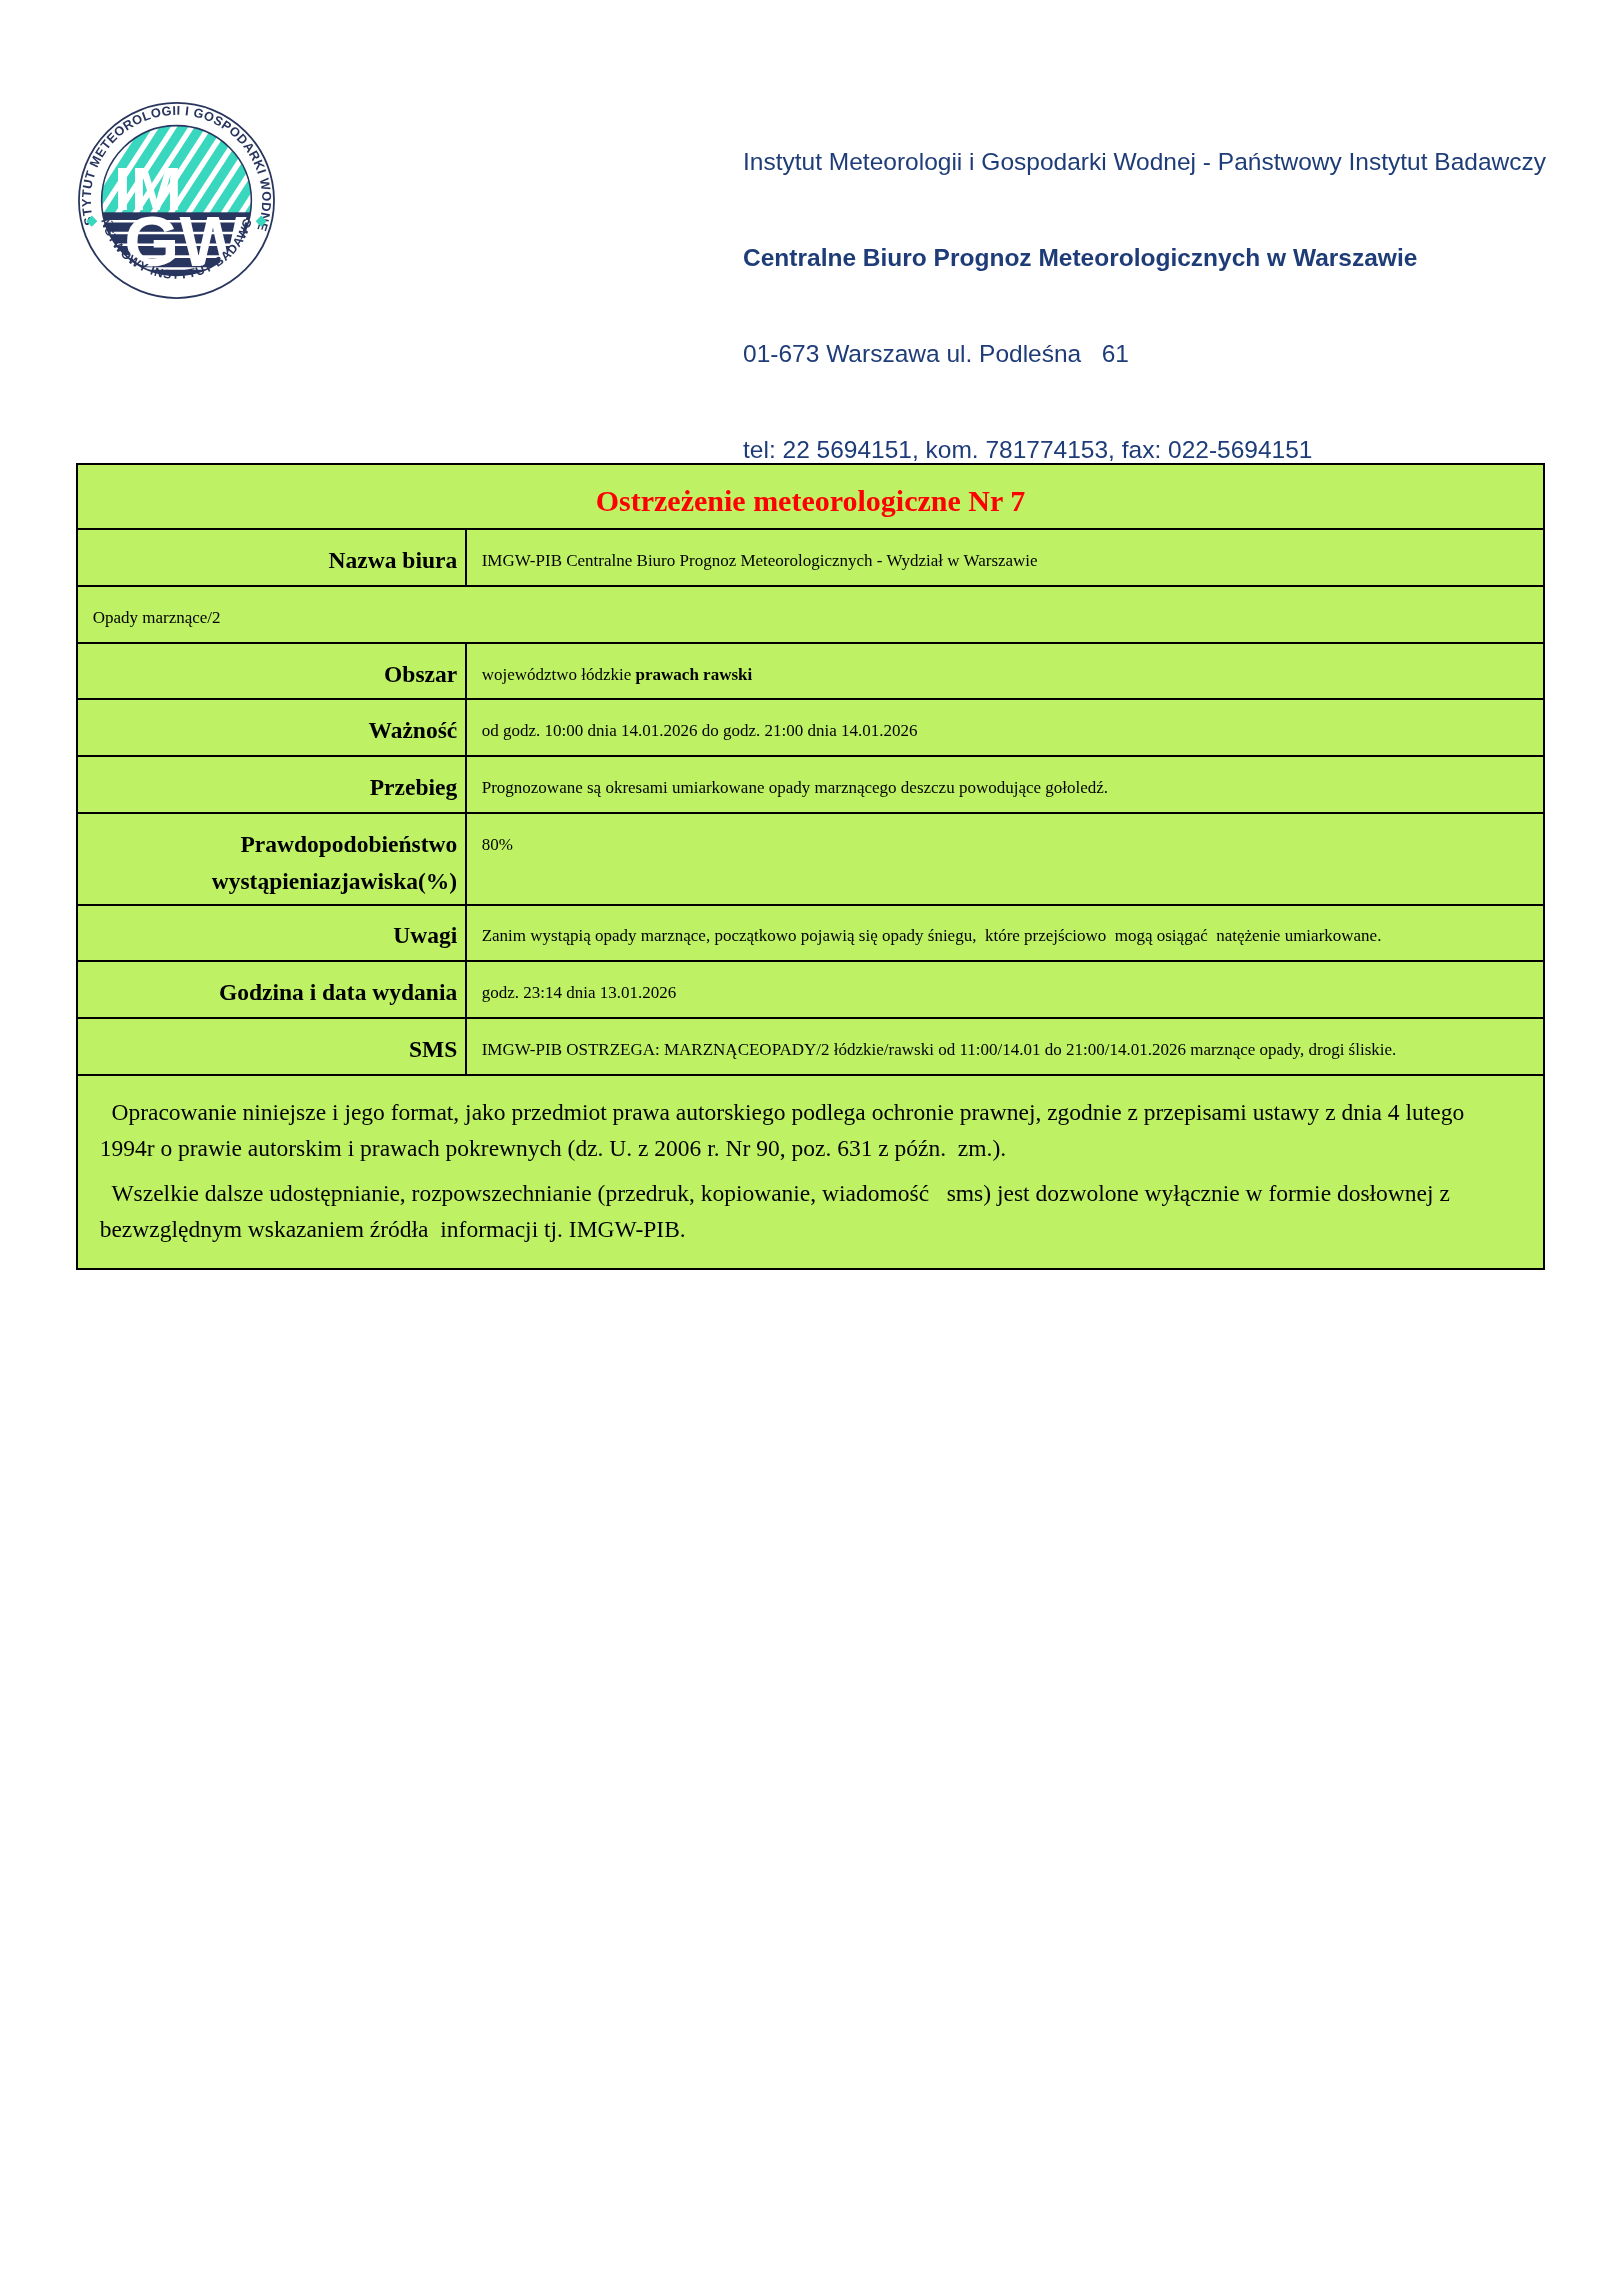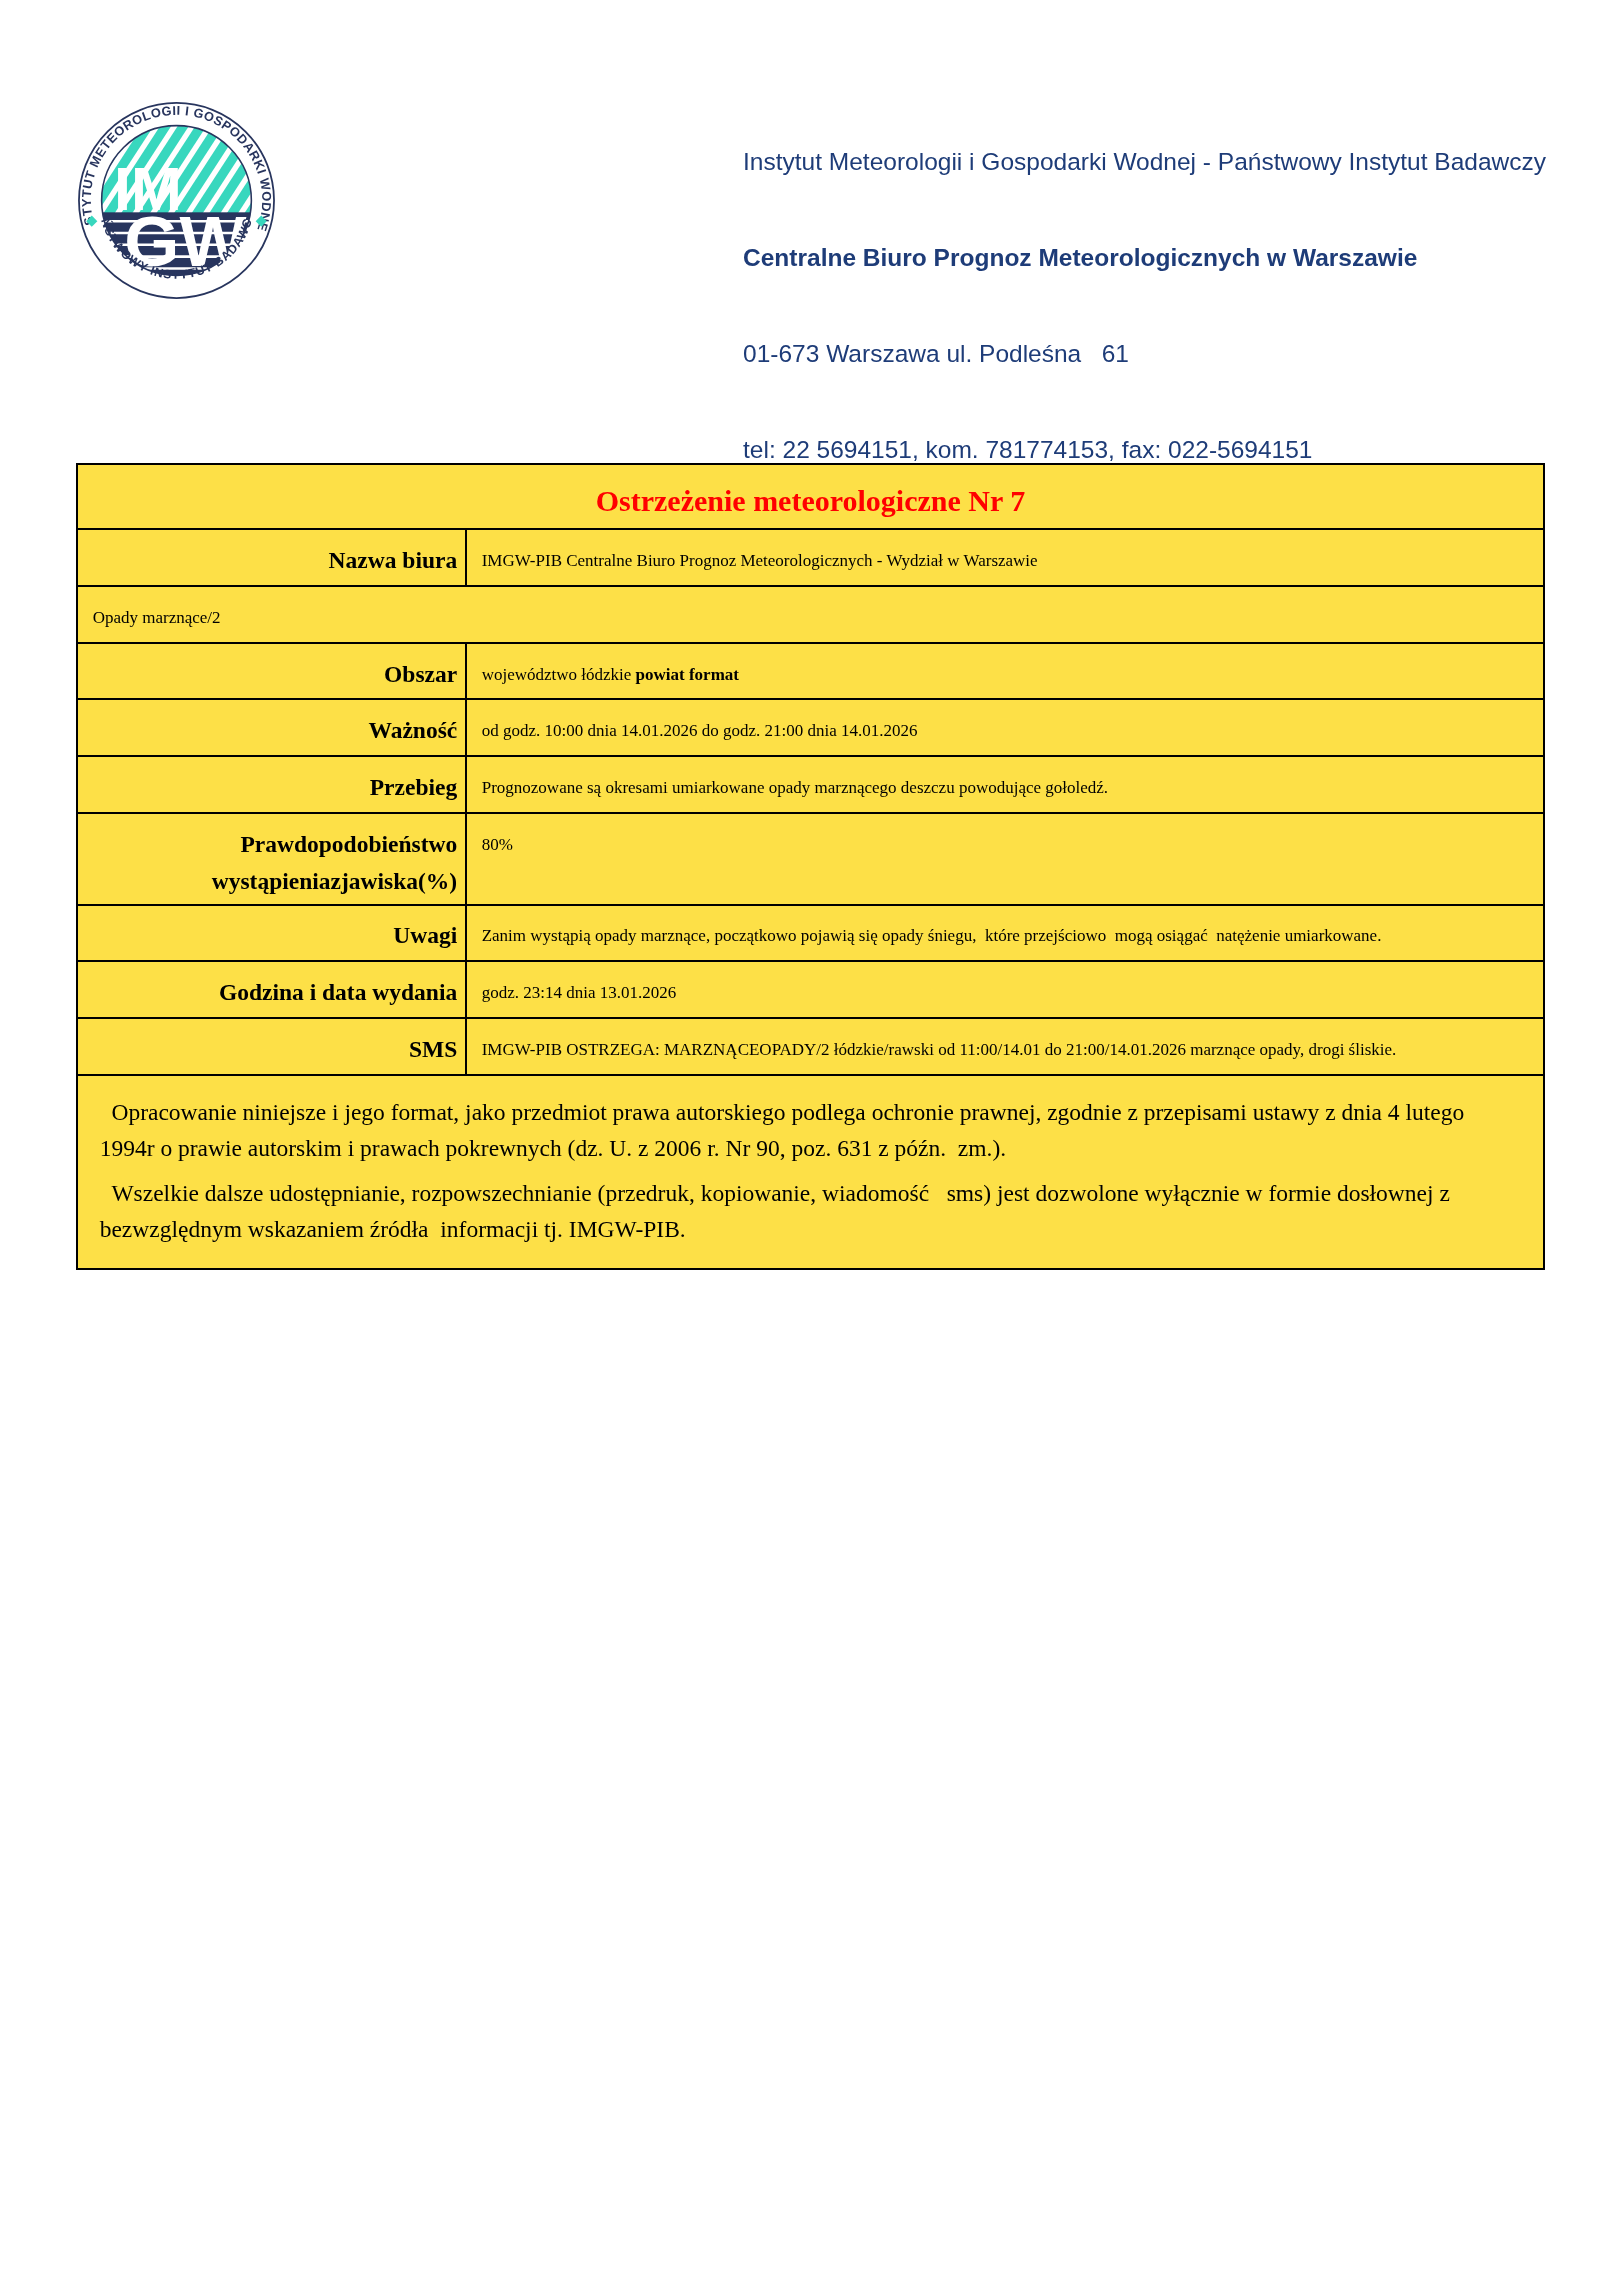--- a/index.html
+++ b/index.html
@@ -11,21 +11,21 @@
   .logo{position:absolute;left:77px;top:101px;width:199px;height:199px;}
   .contact{
     position:absolute;top:82px;right:74px;text-align:left;
     font-family:"Liberation Sans", sans-serif;color:#1e3c78;
     font-size:24.5px;line-height:32px;white-space:pre;
   }
   .contact .bold{font-weight:bold;}
   
   .tbl{
     position:absolute;left:76px;top:463px;width:1469px;
-    border:2px solid #000;box-sizing:border-box;background:#fde047;
+    border:2px solid #000;box-sizing:border-box;background:#bef264;
   }
   .trow{display:flex;border-top:2px solid #000;}
   .trow:first-child{border-top:none;}
   .title-row{display:block;text-align:center;padding:19.6px 9.8px 11.8px;}
   .title{color:#ff0000;font-weight:bold;font-size:30px;line-height:32px;}
   .label-cell{
     flex:0 0 389px;width:389px;box-sizing:border-box;border-right:2px solid #000;
     font-weight:bold;font-size:23.5px;line-height:37px;padding:11.8px 7.8px 3.9px 11.8px;text-align:right;
   }
   .value-cell{
@@ -118,21 +118,21 @@
       <div class="label-cell">Nazwa biura</div>
       <div class="value-cell">IMGW-PIB Centralne Biuro Prognoz Meteorologicznych - Wydział w Warszawie</div>
     </div>
 
     <div class="trow">
       <div class="value-cell">Opady marznące/2</div>
     </div>
 
     <div class="trow">
       <div class="label-cell">Obszar</div>
-      <div class="value-cell"><span>województwo łódzkie </span><span class="b">powiat format</span></div>
+      <div class="value-cell"><span>województwo łódzkie </span><span class="b">prawach rawski</span></div>
     </div>
 
     <div class="trow">
       <div class="label-cell">Ważność</div>
       <div class="value-cell">od godz. 10:00 dnia 14.01.2026 do godz. 21:00 dnia 14.01.2026</div>
     </div>
 
     <div class="trow">
       <div class="label-cell">Przebieg</div>
       <div class="value-cell">Prognozowane są okresami umiarkowane opady marznącego deszczu powodujące gołoledź.</div>

